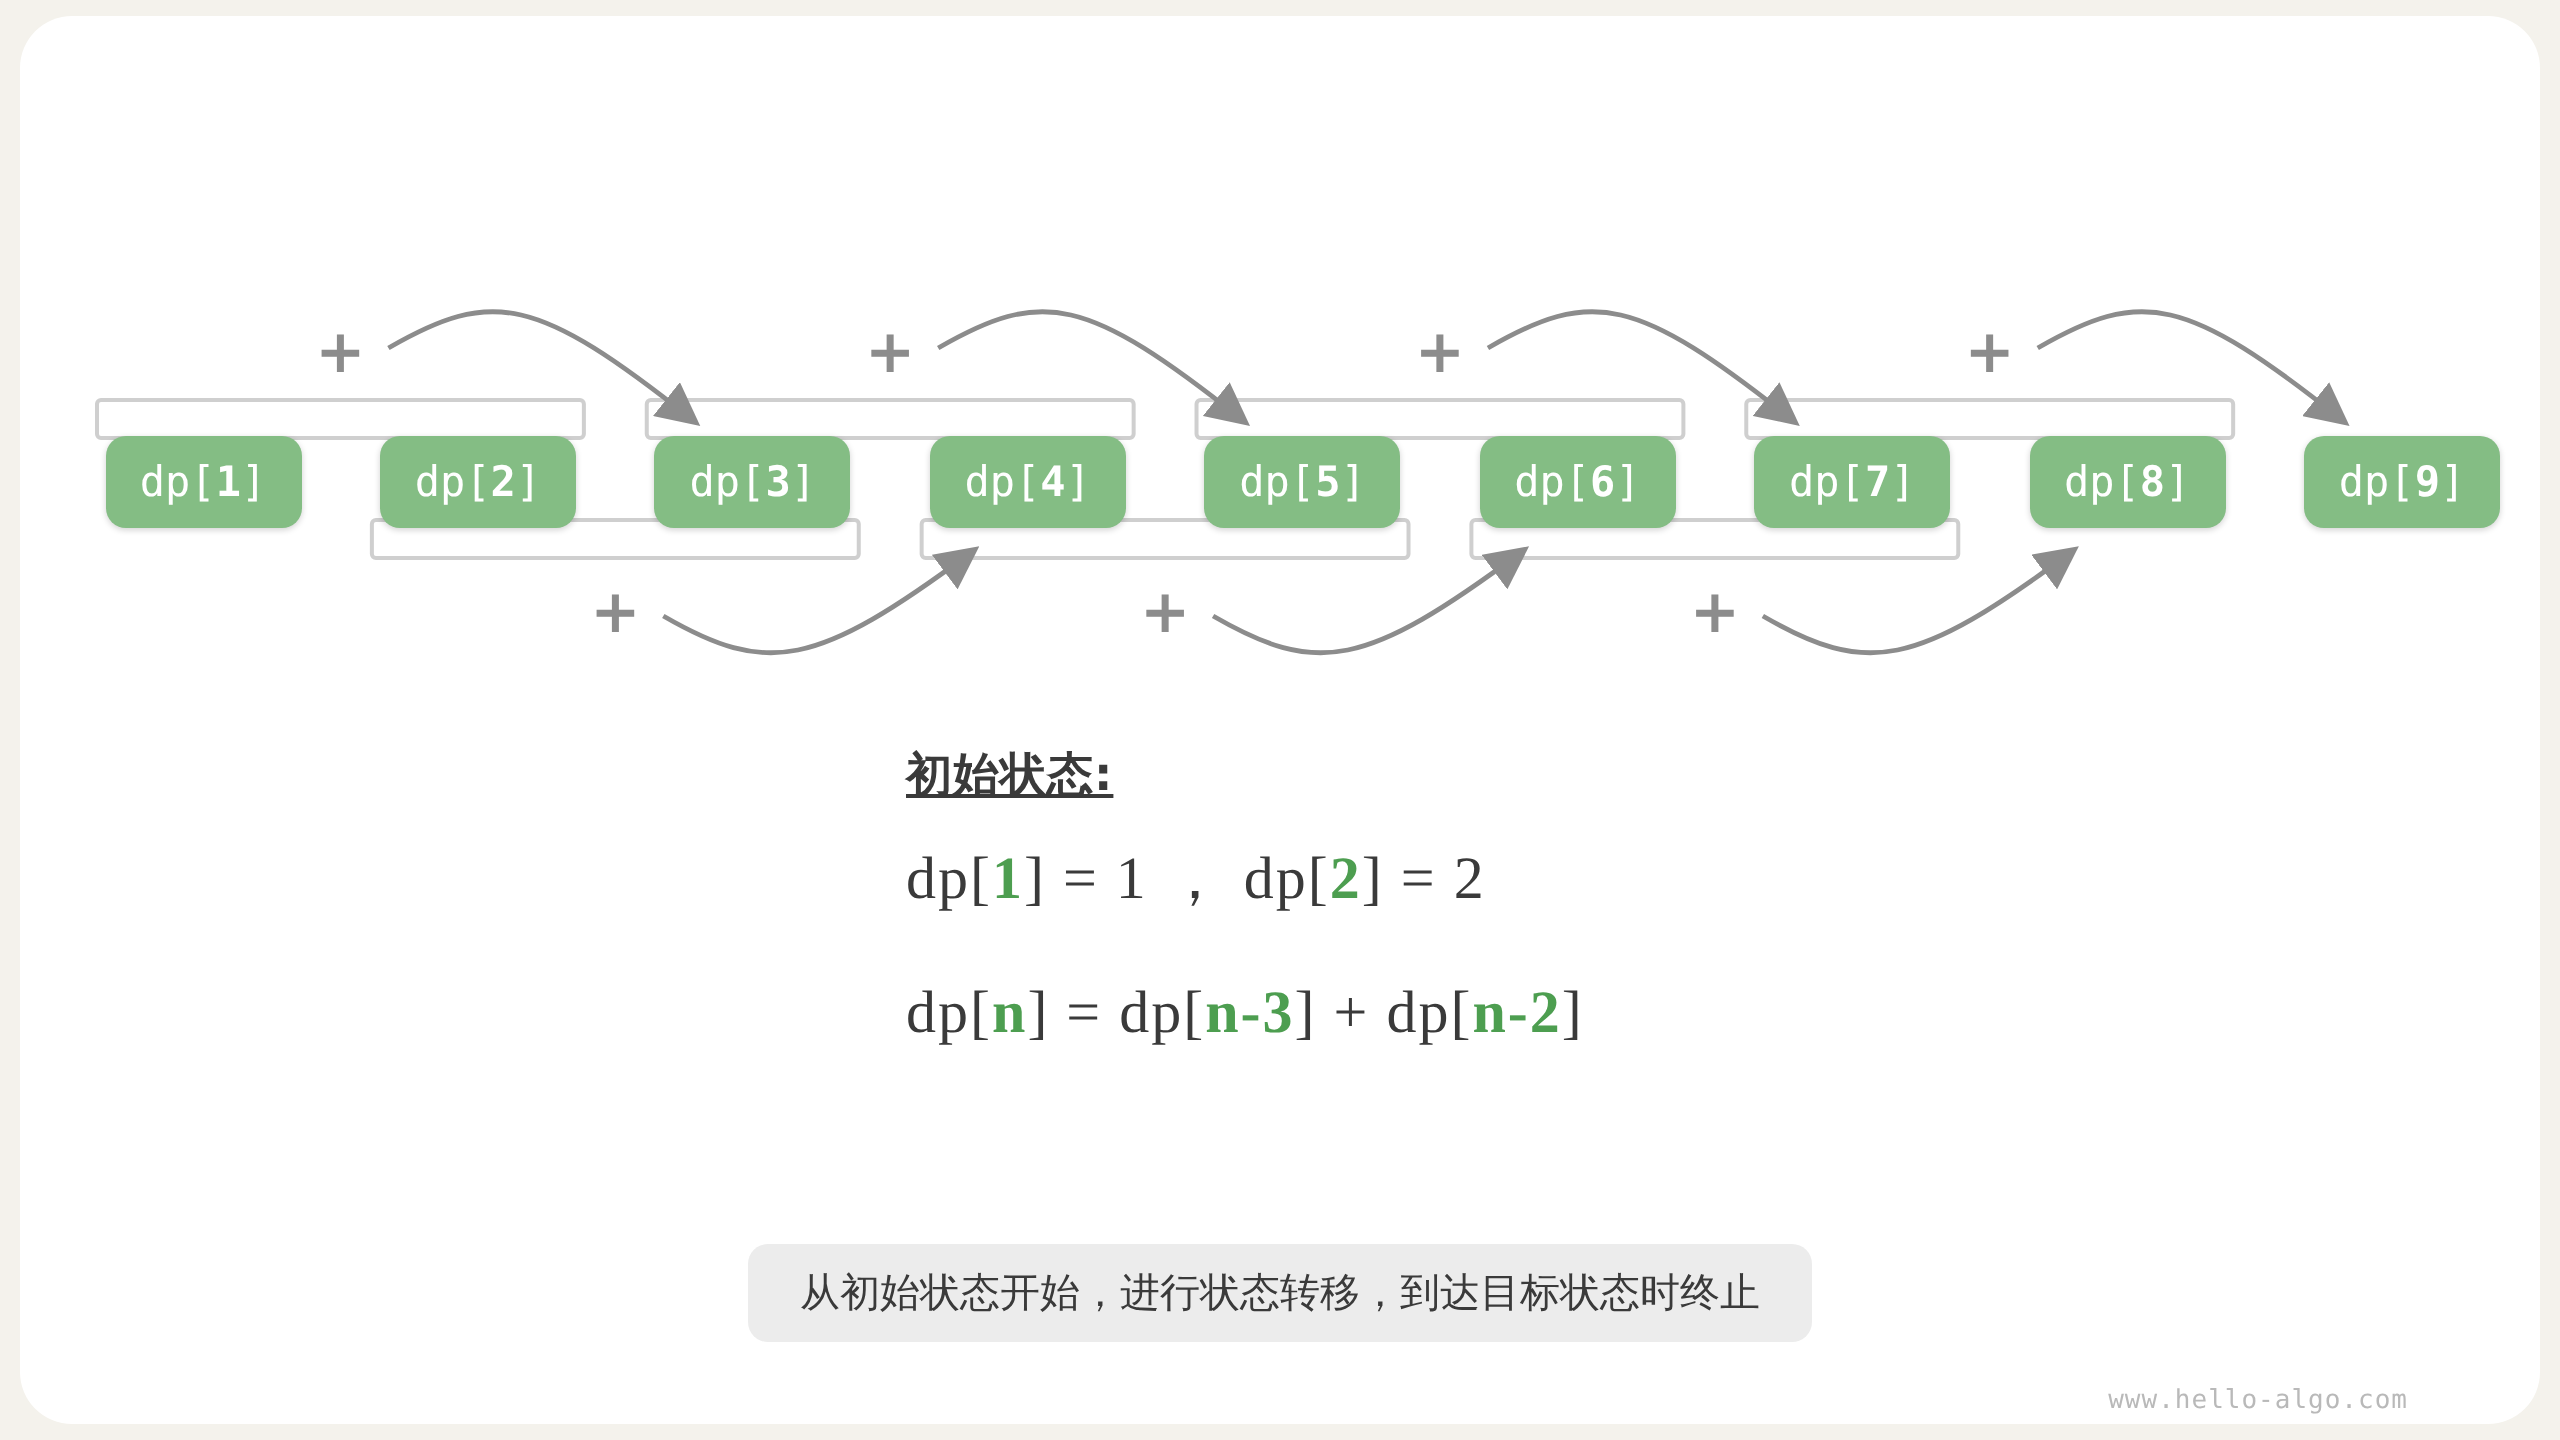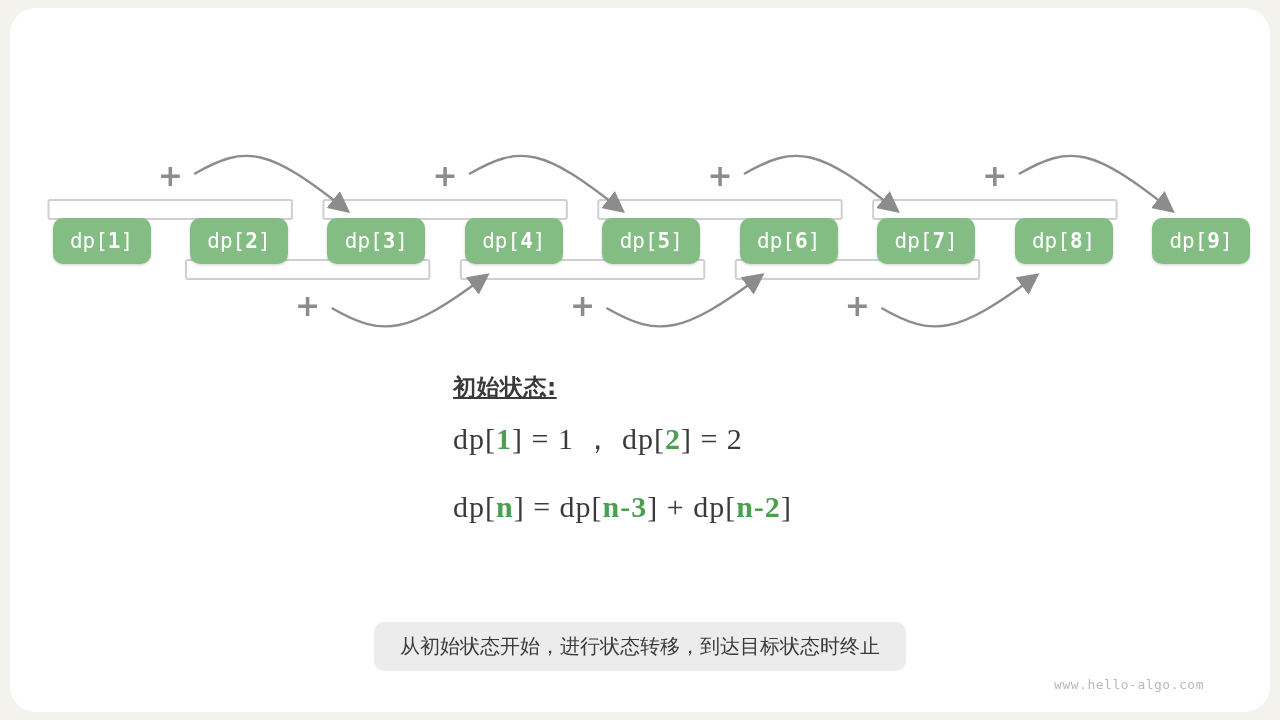--- a/index.html
+++ b/index.html
@@ -28,21 +28,21 @@
     font-family:Liberation Serif, serif;
     font-size:30px;margin:0 0 30px 0;letter-spacing:1px;
   }
   .info-eq .green{color:var(--text-green,#4d9e50);font-weight:bold;}
   .caption-pill{
     position:absolute;left:50%;top:586px;transform:translateX(-50%);
     background:var(--pill,#ececec);border-radius:10px;padding:11px 26px;
     font-size:20px;color:var(--text-dark,#3a3a3a);white-space:nowrap;margin-top:28px;
   }
   .watermark{
-    position:absolute;right:66px;bottom:20px;
+    position:absolute;right:66px;bottom:4px;
     font-family:"DejaVu Sans Mono","Liberation Mono",monospace;
     font-size:13px;color:var(--wm,#b9b9b9);letter-spacing:.5px;
   }
 </style>
 </head>
 <body>
 
 <div class="canvas">
   <div class="card">
 

